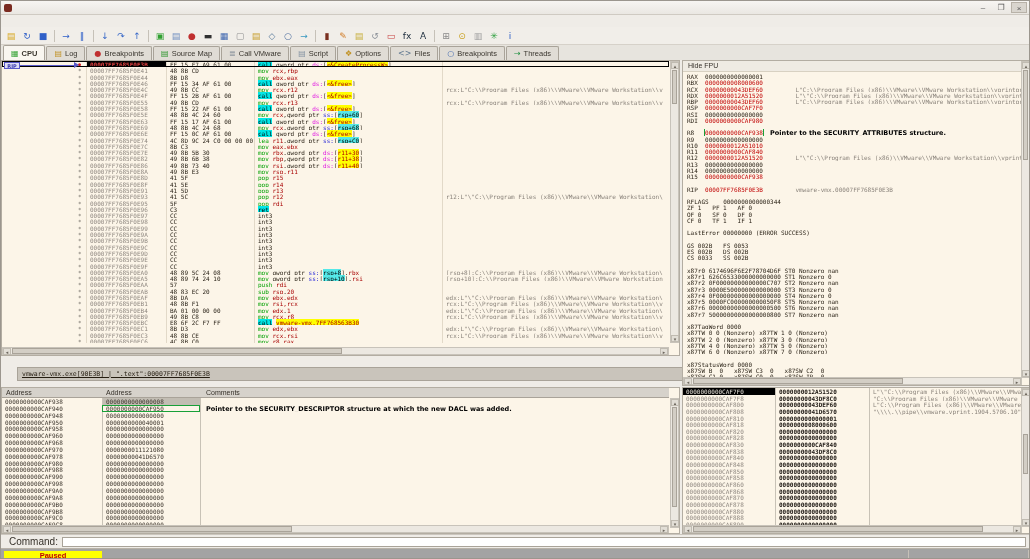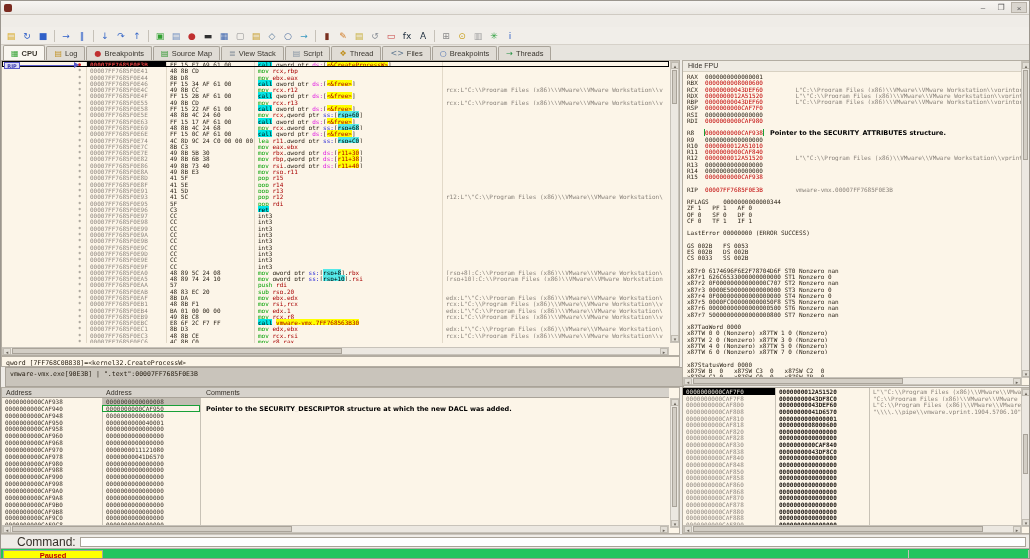--- a/index.html
+++ b/index.html
@@ -44,21 +44,21 @@
   #rip-line{position:absolute;left:18px;top:4px;width:54px;height:1px;background:#5858C8;z-index:5;}
   #rip-head{position:absolute;left:72px;top:1px;width:0;height:0;border-left:5px solid #5858C8;border-top:3px solid transparent;border-bottom:3px solid transparent;z-index:5;}
   
   .sb{position:absolute;background:#ECE8E1;border:1px solid #C8C3BA;}
   .sb .thumb{position:absolute;background:#D3CEC5;border:1px solid #A9A399;}
   .sb .arr{position:absolute;width:8px;height:7px;font-size:5px;line-height:7px;text-align:center;color:#6B655C;background:#E2DED6;border:1px solid #C0BBB1;}
   #d-vscroll{right:0;top:0;width:9px;height:282px;}
   #d-hscroll{left:0;bottom:0;width:667px;height:8px;}
   
   #info1{position:absolute;left:0;top:355px;width:679px;height:11px;background:#FCF5E8;border:1px solid #B3ADA2;font:6.5px "DejaVu Sans Mono",monospace;color:#241C10;padding:2px 0 0 4px;}
-  #info2{position:absolute;left:4px;top:366px;width:679px;height:20px;background:#C9C4BB;border:1px solid #A9A399;font:6.5px "DejaVu Sans Mono",monospace;color:#241C10;padding:2px 0 0 4px;}
+  #info2{position:absolute;left:16px;top:366px;width:679px;height:14px;background:#C9C4BB;border:1px solid #A9A399;font:6.5px "DejaVu Sans Mono",monospace;color:#241C10;padding:2px 0 0 4px;text-decoration:underline;}
   
   #registers{left:681px;top:59px;width:349px;height:326px;}
   #hidefpu{position:absolute;left:0;top:0;width:100%;height:11px;background:#EFEBE3;border-bottom:1px solid #D8D1C2;font:7px "Liberation Sans",sans-serif;color:#36312A;padding:1px 0 0 5px;}
   #reg-lines{position:absolute;left:0;top:12px;width:338px;height:305px;overflow:hidden;padding-left:4px;}
   .rline{height:6.25px;line-height:6.25px;font:6px "DejaVu Sans Mono",monospace;white-space:pre;overflow:hidden;}
   .rs-k{color:#241C10}.rs-r{color:#C00000}.rs-g{color:#8A837B}
   .rs-b{font-family:"DejaVu Sans",sans-serif;font-weight:bold;color:#000;font-size:6.5px;}
   .rs-rb{color:#C00000;outline:1px solid #18A038;}
   #r-vscroll{right:0;top:0;width:9px;height:317px;}
   #r-hscroll{left:0;bottom:0;width:339px;height:8px;}
@@ -80,24 +80,24 @@
   #stack-rows{position:absolute;left:0;top:0;width:338px;height:140px;overflow:hidden;}
   .strow{display:flex;height:6.65px;line-height:6.65px;font:6px "DejaVu Sans Mono",monospace;white-space:pre;}
   .st-a{width:92px;flex:none;color:#8F8880;padding-left:3px;}
   .st-a.sel{background:#000;color:#E6E2DA;}
   .st-v{width:94px;flex:none;color:#1A1510;font-weight:bold;border-left:1px solid #C8C2B6;padding-left:3px;}
   .st-c{flex:1;color:#8A837B;border-left:1px solid #C8C2B6;padding-left:3px;overflow:hidden;}
   #st-vscroll{right:0;top:0;width:9px;height:139px;}
   #st-hscroll{left:0;bottom:0;width:339px;height:8px;}
   
   #cmdbar{position:absolute;left:0;top:533px;width:100%;height:14px;background:#EFECE7;border-top:1px solid #CBC6BE;display:flex;align-items:center;}
-  #cmdlabel{font-size:12px;color:#36312A;margin:0 4px 0 16px;}
+  #cmdlabel{font-size:10px;color:#36312A;margin:0 4px 0 8px;}
   #cmdinput{flex:1;height:10px;margin-right:3px;border:1px solid #A9A399;background:#FFFFFF;font:7px "DejaVu Sans Mono",monospace;padding:0 2px;}
   
-  #statusbar{position:absolute;left:0;top:547px;width:100%;height:12px;background:#22c55e;border-top:1px solid #B8B2A8;display:flex;align-items:center;}
+  #statusbar{position:absolute;left:0;top:547px;width:100%;height:12px;background:#a3a3a3;border-top:1px solid #B8B2A8;display:flex;align-items:center;}
   #st-paused{width:100px;height:10px;margin-left:2px;background:#FFFF00;border:1px solid #A9A399;color:#C00000;font:bold 7.5px "Liberation Sans",sans-serif;text-align:center;line-height:9px;}
   #st-dump{height:10px;margin-left:4px;padding:0 6px;border-right:1px solid #C6C1B8;color:#1A1510;font-size:7.5px;line-height:10px;white-space:nowrap;}
   .st-empty{height:10px;border-right:1px solid #C6C1B8;flex:1;}
 </style>
 </head>
 <body>
 
 <div id="win">
 
   <div id="titlebar">
@@ -156,29 +156,29 @@
       <div class="tab">
         <span class="ticon" style="color: rgb(192, 48, 48);">●</span>
         <span>Breakpoints</span>
       </div>
       <div class="tab">
         <span class="ticon" style="color: rgb(32, 144, 32);">▤</span>
         <span>Source Map</span>
       </div>
       <div class="tab">
         <span class="ticon" style="color: rgb(144, 152, 160);">≣</span>
-        <span>View Stack</span>
+        <span>Call VMware</span>
       </div>
       <div class="tab">
         <span class="ticon" style="color: rgb(128, 144, 160);">▤</span>
         <span>Script</span>
       </div>
       <div class="tab">
         <span class="ticon" style="color: rgb(192, 144, 32);">❖</span>
-        <span>Thread</span>
+        <span>Options</span>
       </div>
       <div class="tab">
         <span class="ticon" style="color: rgb(96, 120, 144);">&lt;&gt;</span>
         <span>Files</span>
       </div>
       <div class="tab">
         <span class="ticon" style="color: rgb(64, 104, 176);">○</span>
         <span>Breakpoints</span>
       </div>
       <div class="tab">
@@ -243,21 +243,20 @@
       <span class="thumb" style="top:8px;left:1px;width:5px;height:34px;"></span>
       <span class="arr" style="bottom:0;left:0;">▾</span>
     </div>
     <div id="d-hscroll" class="sb">
       <span class="arr" style="left:0;top:0;">◂</span>
       <span class="thumb" style="left:9px;top:0;width:330px;height:6px;"></span>
       <span class="arr" style="right:0;top:0;">▸</span>
     </div>
   </div>
 
-  <div id="info1">qword [7FF768C0B838]=&lt;kernel32.CreateProcessW&gt;</div>
   <div id="info2">vmware-vmx.exe[90E3B] | ".text":00007FF7685F0E3B</div>
 
   <div id="registers" class="pane">
     <div id="hidefpu">Hide FPU</div>
     <div id="reg-lines">
         <div class="rline"><span class="rs-k">RAX  </span><span class="rs-k">0000000000000001</span></div>
         <div class="rline"><span class="rs-k">RBX  </span><span class="rs-r">0000000008000600</span></div>
         <div class="rline"><span class="rs-k">RCX  </span><span class="rs-r">00000000043DEF60</span><span class="rs-k">         </span><span class="rs-g">L"C:\\Program Files (x86)\\VMware\\VMware Workstation\\vprintpr</span></div>
         <div class="rline"><span class="rs-k">RDX  </span><span class="rs-r">0000000012A51520</span><span class="rs-k">         </span><span class="rs-g">L"\"C:\\Program Files (x86)\\VMware\\VMware Workstation\\vprint</span></div>
         <div class="rline"><span class="rs-k">RBP  </span><span class="rs-r">00000000043DEF60</span><span class="rs-k">         </span><span class="rs-g">L"C:\\Program Files (x86)\\VMware\\VMware Workstation\\vprintpr</span></div>

